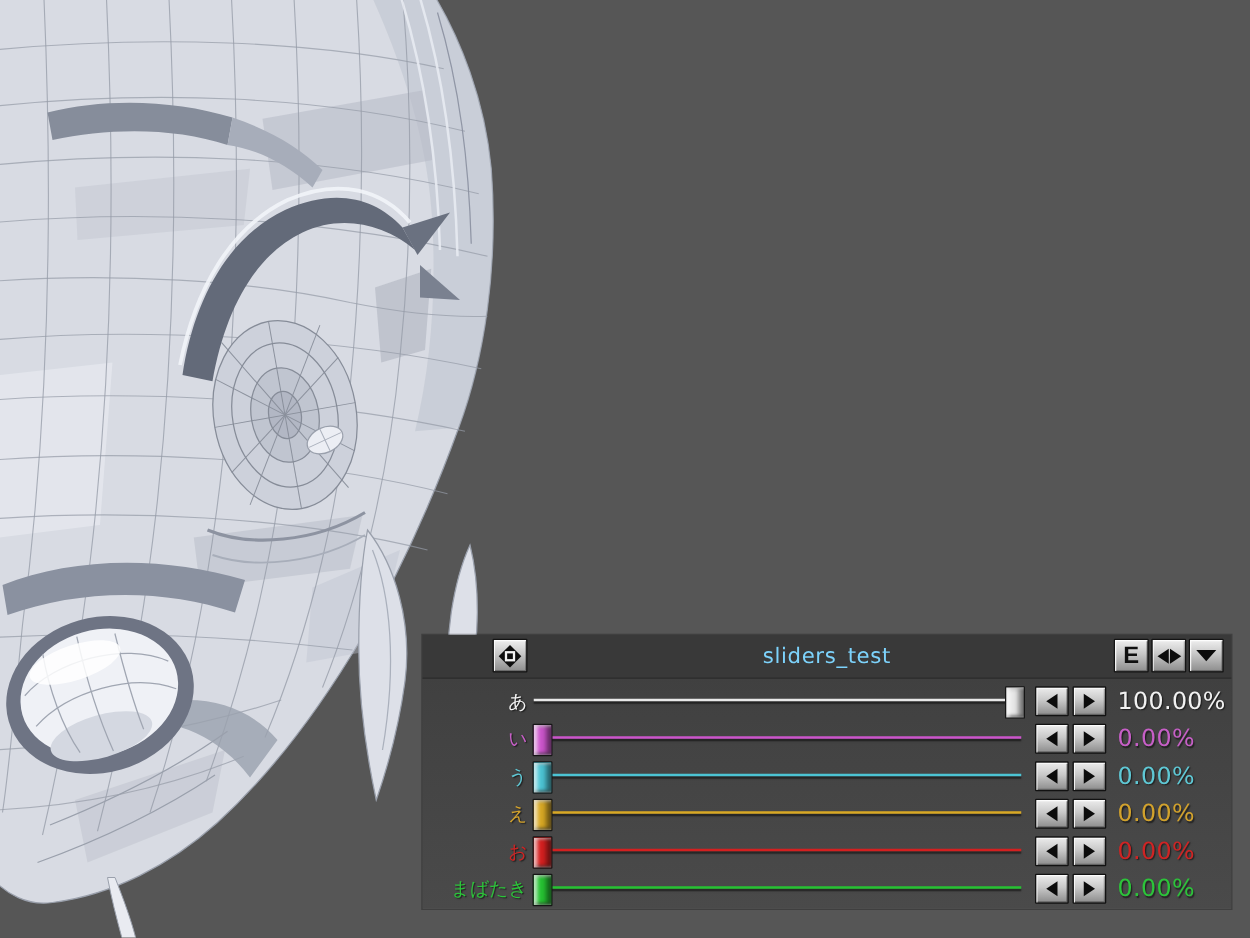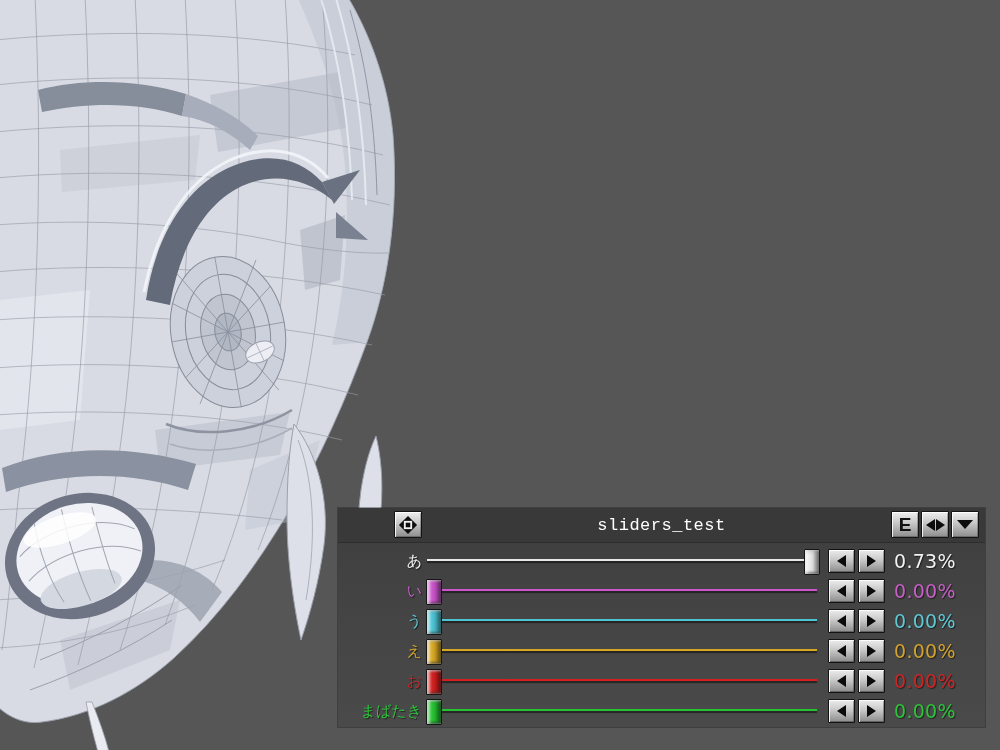--- a/index.html
+++ b/index.html
@@ -28,21 +28,21 @@
     border:1px solid #141414;border-radius:1px;
     box-shadow:inset 1px 1px 0 rgba(255,255,255,.85), inset -1px -1px 0 rgba(0,0,0,.25);
     display:flex;align-items:center;justify-content:center;cursor:pointer;
   }
   .btn-move{left:56px;}
   .hdr-right{position:absolute;right:6px;top:3px;display:flex;gap:2px;}
   .hdr-right .hbtn{position:static;}
   .panel-title{
     position:absolute;left:0;right:0;top:0;height:34px;
     display:flex;align-items:center;justify-content:center;
-    color:#ffffff;font-size:17px;letter-spacing:.5px;pointer-events:none;font-family:Liberation Mono, monospace;
+    color:#7dd3fc;font-size:17px;letter-spacing:.5px;pointer-events:none;
   }
   .e-glyph{font-size:19px;font-weight:bold;color:#101010;line-height:1;}
   .tri{width:0;height:0;border-style:solid;display:block;}
   .tri-down{border-width:9px 8px 0 8px;border-color:#0c0c0c transparent transparent transparent;}
   .tri-left-s{border-width:6px 9px 6px 0;border-color:transparent #0c0c0c transparent transparent;}
   .tri-right-s{border-width:6px 0 6px 9px;border-color:transparent transparent transparent #0c0c0c;}
   .hresize{display:flex;align-items:center;gap:1px;}
 
   .rows{padding-top:3px;}
   .slider-row{height:30px;display:flex;align-items:center;padding-left:2px;}
@@ -230,21 +230,21 @@
       <div class="slider">
         <div class="slider-track"></div>
         <div class="slider-handle"></div>
       </div>
       <button class="spin">
           <span class="tri tri-left-s"></span>
         </button>
       <button class="spin">
           <span class="tri tri-right-s"></span>
         </button>
-      <span class="row-value">0.73%</span>
+      <span class="row-value">100.00%</span>
     </div>
 
     <div class="slider-row" style="--c: #c75fc7; --t: #cc55cc; --val: 0;">
       <span class="row-label">い</span>
       <div class="slider">
         <div class="slider-track"></div>
         <div class="slider-handle"></div>
       </div>
       <button class="spin">
           <span class="tri tri-left-s"></span>

